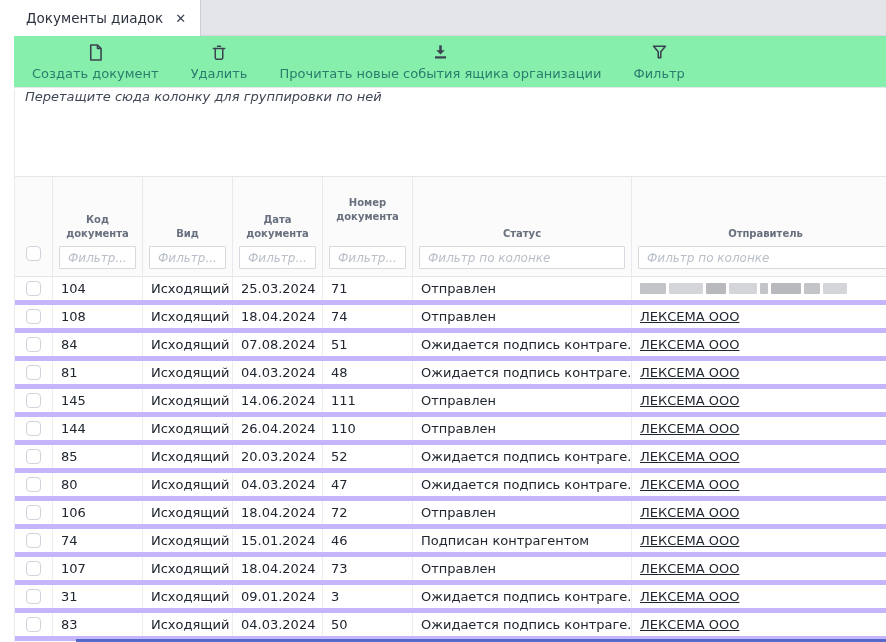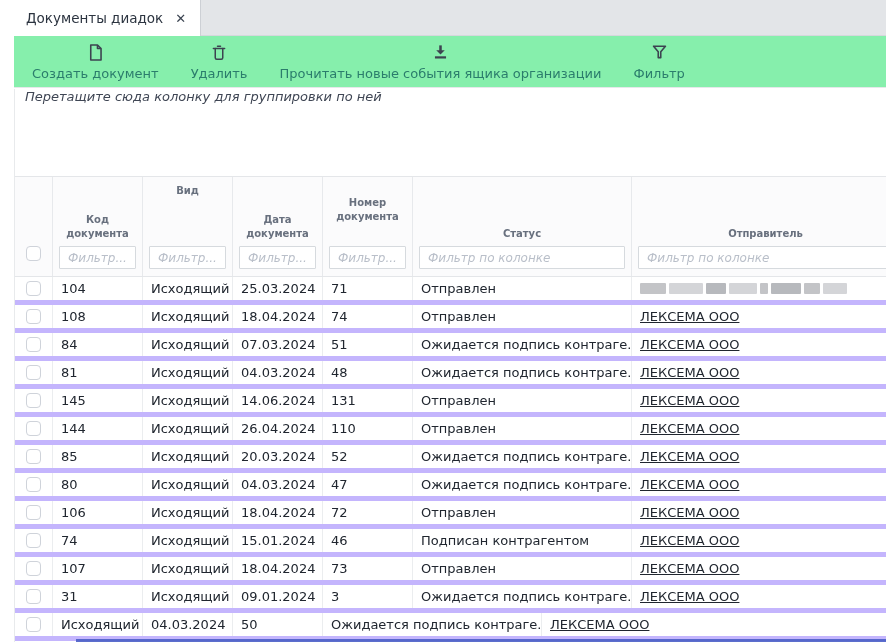--- a/index.html
+++ b/index.html
@@ -54,21 +54,21 @@
   .hfilter {
     height:23px; margin:0 6px 7px 6px; border:1px solid #d6dade; border-radius:1px;
     font-family:inherit; font-size:12px; font-style:italic; color:#3f4654;
     padding:0 8px; outline:none; background:#fff; min-width:0;
   }
   .hfilter::placeholder { color:#b9bfc9; font-style:italic; opacity:1; }
   .hcheck { align-items:center; }
   
   .col-check  { width:38px;  flex:none; }
   .col-code   { width:90px;  flex:none; }
-  .col-type   { width:90px;  flex:none;gap:43px; }
+  .col-type   { width:90px;  flex:none; }
   .col-date   { width:90px;  flex:none; }
   .col-num    { width:90px;  flex:none;gap:17px; }
   .col-status { width:219px; flex:none; }
   .col-sender { flex:1; min-width:0; }
   
   .checkbox {
     display:inline-block; width:15px; height:15px;
     border:1px solid #cfd3da; border-radius:4px; background:#fff; cursor:pointer;
   }
   .ghead .checkbox { margin-bottom:15px; }
@@ -215,21 +215,21 @@
     <div class="cell col-num">74</div>
     <div class="cell col-status">Отправлен</div>
     <div class="cell col-sender">ЛЕКСЕМА ООО</div>
   </div>
           <div class="trow">
     <div class="cell cell-check col-check">
       <span class="checkbox"></span>
     </div>
     <div class="cell col-code">84</div>
     <div class="cell col-type">Исходящий</div>
-    <div class="cell col-date">07.03.2024</div>
+    <div class="cell col-date">07.08.2024</div>
     <div class="cell col-num">51</div>
     <div class="cell col-status">Ожидается подпись контраге...</div>
     <div class="cell col-sender">ЛЕКСЕМА ООО</div>
   </div>
           <div class="trow">
     <div class="cell cell-check col-check">
       <span class="checkbox"></span>
     </div>
     <div class="cell col-code">81</div>
     <div class="cell col-type">Исходящий</div>
@@ -238,21 +238,21 @@
     <div class="cell col-status">Ожидается подпись контраге...</div>
     <div class="cell col-sender">ЛЕКСЕМА ООО</div>
   </div>
           <div class="trow">
     <div class="cell cell-check col-check">
       <span class="checkbox"></span>
     </div>
     <div class="cell col-code">145</div>
     <div class="cell col-type">Исходящий</div>
     <div class="cell col-date">14.06.2024</div>
-    <div class="cell col-num">131</div>
+    <div class="cell col-num">111</div>
     <div class="cell col-status">Отправлен</div>
     <div class="cell col-sender">ЛЕКСЕМА ООО</div>
   </div>
           <div class="trow">
     <div class="cell cell-check col-check">
       <span class="checkbox"></span>
     </div>
     <div class="cell col-code">144</div>
     <div class="cell col-type">Исходящий</div>
     <div class="cell col-date">26.04.2024</div>
@@ -323,20 +323,21 @@
     <div class="cell col-type">Исходящий</div>
     <div class="cell col-date">09.01.2024</div>
     <div class="cell col-num">3</div>
     <div class="cell col-status">Ожидается подпись контраге...</div>
     <div class="cell col-sender">ЛЕКСЕМА ООО</div>
   </div>
           <div class="trow">
     <div class="cell cell-check col-check">
       <span class="checkbox"></span>
     </div>
+    <div class="cell col-code">83</div>
     <div class="cell col-type">Исходящий</div>
     <div class="cell col-date">04.03.2024</div>
     <div class="cell col-num">50</div>
     <div class="cell col-status">Ожидается подпись контраге...</div>
     <div class="cell col-sender">ЛЕКСЕМА ООО</div>
   </div>
         </div>
     </div>
   </div>
 

